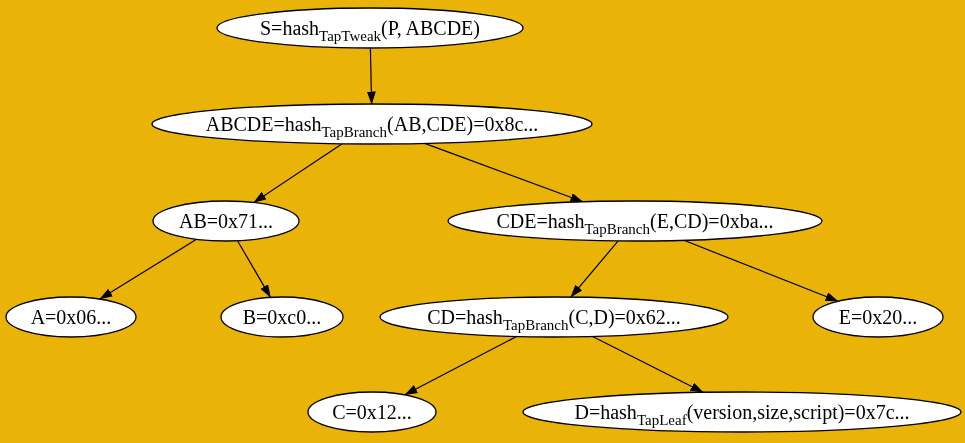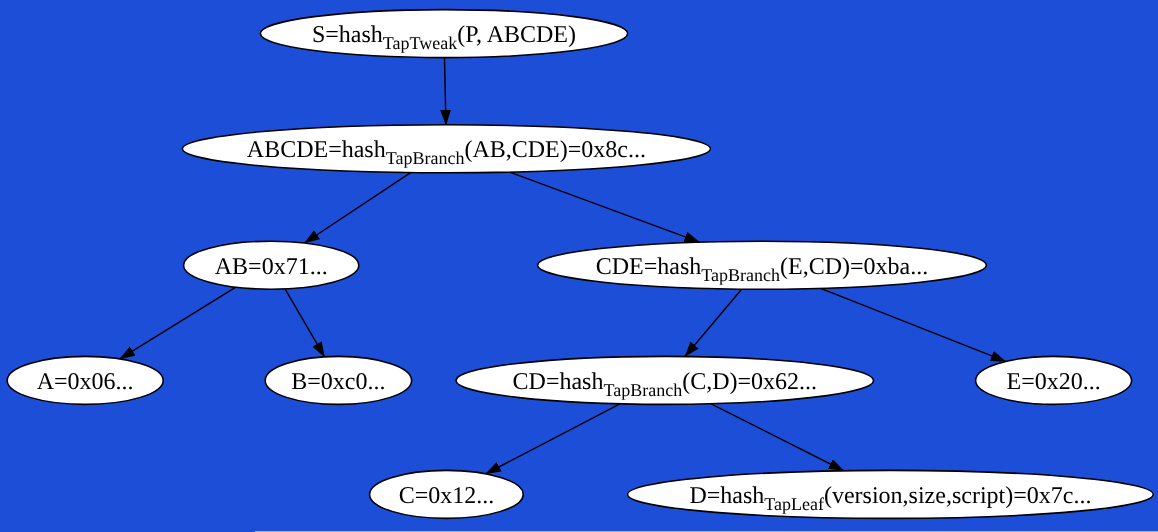--- a/index.html
+++ b/index.html
@@ -4,21 +4,21 @@
 <style>
   html, body {
     margin: 0;
     padding: 0;
     background: #ffffff;
   }
   .stage {
     position: relative;
     width: 965px;
     height: 443px;
-    background: #1d4ed8;
+    background: #eab308;
     overflow: hidden;
     text-align: right;
   }
   svg text {
     font-family: "Liberation Serif", "DejaVu Serif", serif;
   }
 </style>
 </head>
 <body>
 

